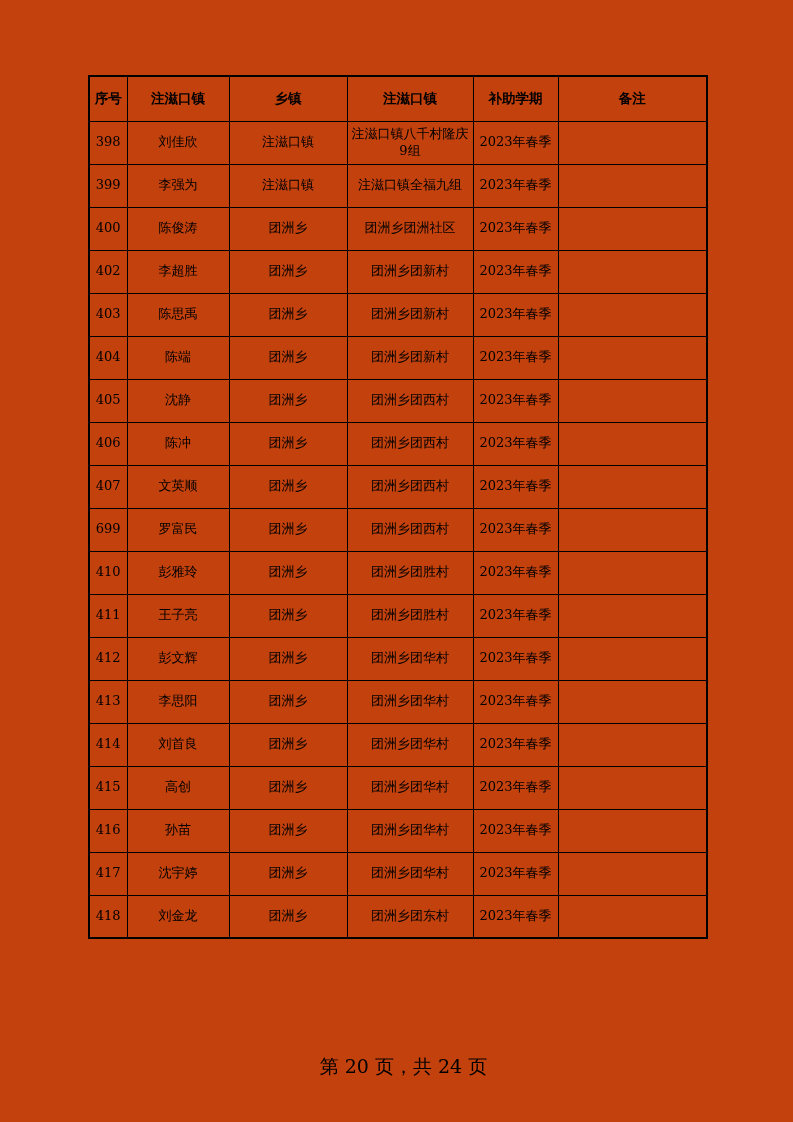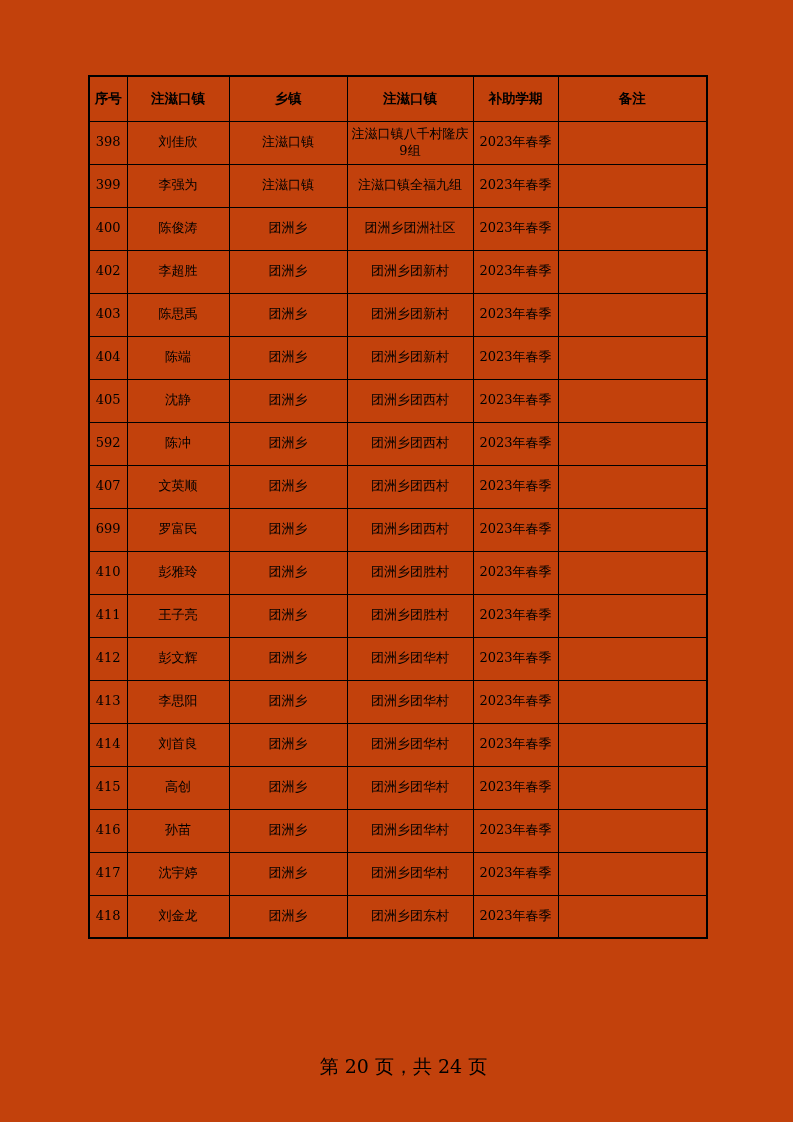--- a/index.html
+++ b/index.html
@@ -130,21 +130,21 @@
         </tr>
         <tr>
           <td>405</td>
           <td>沈静</td>
           <td>团洲乡</td>
           <td>团洲乡团西村</td>
           <td>2023年春季</td>
           <td></td>
         </tr>
         <tr>
-          <td>592</td>
+          <td>406</td>
           <td>陈冲</td>
           <td>团洲乡</td>
           <td>团洲乡团西村</td>
           <td>2023年春季</td>
           <td></td>
         </tr>
         <tr>
           <td>407</td>
           <td>文英顺</td>
           <td>团洲乡</td>

